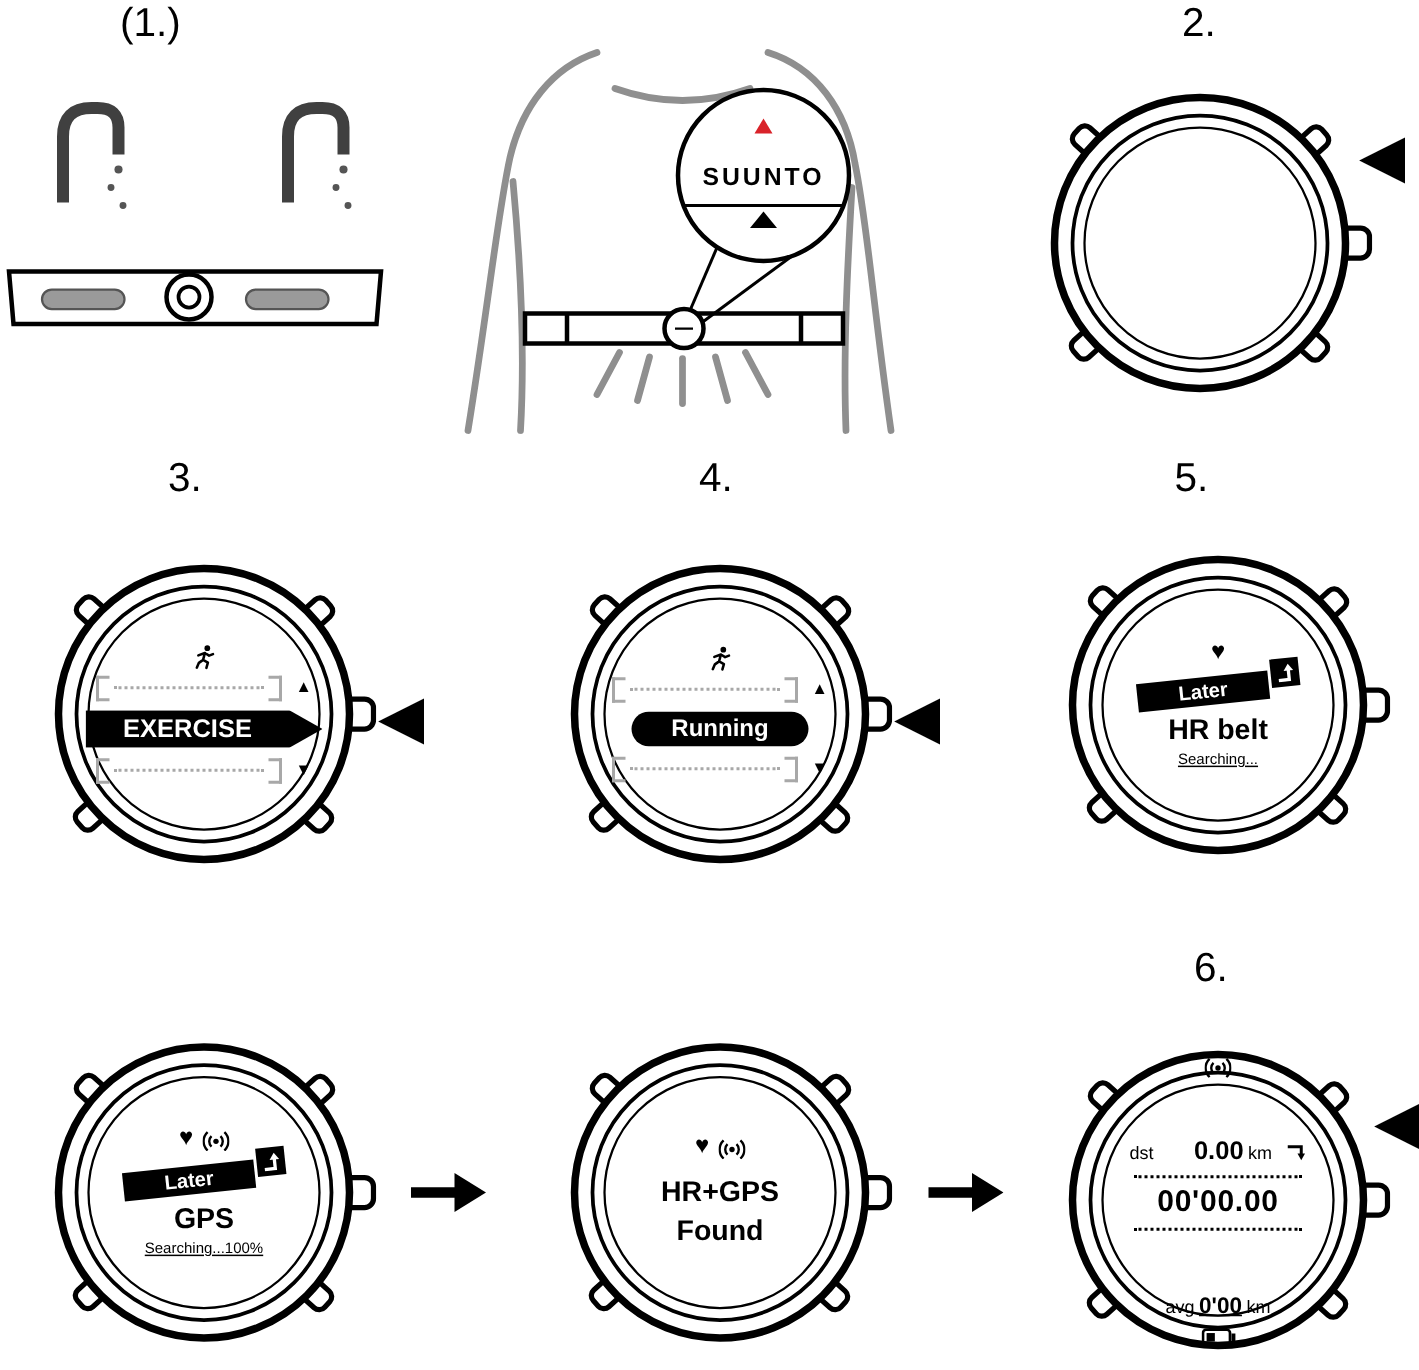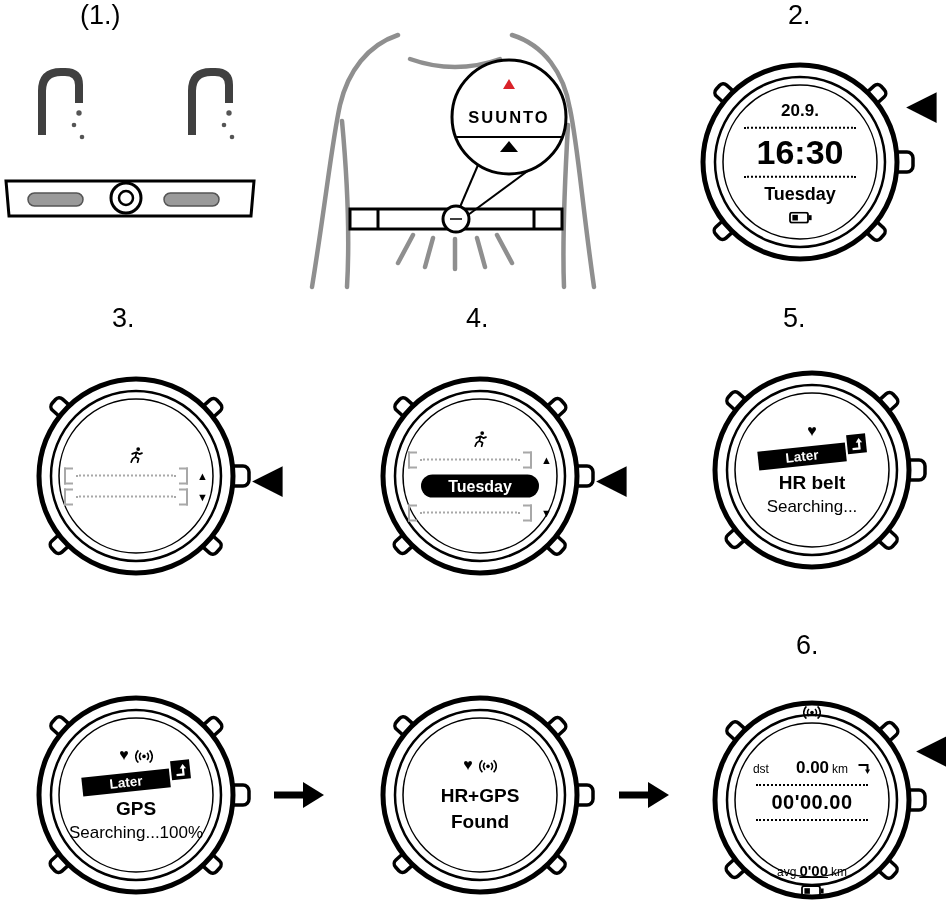--- a/index.html
+++ b/index.html
@@ -16,21 +16,21 @@
   .ring  { fill:none; stroke:#000; stroke-width:2.5; }
   .ring2 { fill:none; stroke:#000; stroke-width:1.5; }
   .screen { position:absolute; left:50%; top:50%; transform:translate(-50%,-50%);
             width:152px; display:flex; flex-direction:column; align-items:center; gap:3px; text-align:center; }
 
   .dots { width:112px; border-top:2.6px dotted #000; height:0; margin:3px 0; }
   .t-date { font-size:17px; font-weight:bold; }
   .t-time { font-size:34px; font-weight:bold; line-height:1.02; }
   .t-day  { font-size:18px; font-weight:bold; }
   .title-lg { font-size:19px; font-weight:bold; line-height:1.22; }
-  .status { font-size:17px; }
+  .status { font-size:10px;text-decoration:underline; }
 
   .menu-row { display:flex; align-items:center; margin:1px 0; }
   .bracket-row { display:flex; align-items:center; width:124px; height:16px; }
   .bl { width:7px; height:13px; border:2.5px solid #a8a8a8; border-right:0; }
   .br { width:7px; height:13px; border:2.5px solid #a8a8a8; border-left:0; }
   .bdots { flex:1; border-top:2.5px dotted #a8a8a8; height:0; margin:0 3px; }
   .tri { font-size:11px; margin-left:9px; line-height:1; }
 
   .banner-arrow { width:158px; height:25px; background:#000; color:#fff; font-weight:bold; font-size:17px;
                   display:flex; align-items:center; justify-content:center; padding-right:22px; box-sizing:border-box;
@@ -125,32 +125,20 @@
     <svg class="case" viewBox="0 0 230 230">
       <rect class="btn" x="200" y="108" width="26" height="15" rx="5" transform="rotate(-42 115 115)"></rect>
       <rect class="btn" x="199" y="105" width="29" height="20" rx="6"></rect>
       <rect class="btn" x="200" y="108" width="26" height="15" rx="5" transform="rotate(42 115 115)"></rect>
       <rect class="btn" x="200" y="108" width="26" height="15" rx="5" transform="rotate(138 115 115)"></rect>
       <rect class="btn" x="200" y="108" width="26" height="15" rx="5" transform="rotate(222 115 115)"></rect>
       <circle class="outer" cx="115" cy="115" r="97"></circle>
       <circle class="ring" cx="115" cy="115" r="85"></circle>
       <circle class="ring2" cx="115" cy="115" r="77"></circle>
     </svg>
-    <div class="screen">
-      <div class="t-date">20.9.</div>
-      <div class="dots"></div>
-      <div class="t-time">16:30</div>
-      <div class="dots"></div>
-      <div class="t-day">Tuesday</div>
-      <svg width="23" height="12" viewBox="0 0 23 12" style="margin-top:4px">
-        <rect x="1" y="1" width="18" height="10" rx="2" fill="none" stroke="#000" stroke-width="1.8"></rect>
-        <rect x="20" y="3.5" width="2.6" height="5" fill="#000"></rect>
-        <rect x="3.4" y="3.2" width="5.5" height="5.6" fill="#000"></rect>
-      </svg>
-    </div>
   </div>
   <div class="press" style="left:906px;top:84px">◀</div>
 
   <div class="watch" style="left:21px;top:361px">
     <svg class="case" viewBox="0 0 230 230">
       <rect class="btn" x="200" y="108" width="26" height="15" rx="5" transform="rotate(-42 115 115)"></rect>
       <rect class="btn" x="199" y="105" width="29" height="20" rx="6"></rect>
       <rect class="btn" x="200" y="108" width="26" height="15" rx="5" transform="rotate(42 115 115)"></rect>
       <rect class="btn" x="200" y="108" width="26" height="15" rx="5" transform="rotate(138 115 115)"></rect>
       <rect class="btn" x="200" y="108" width="26" height="15" rx="5" transform="rotate(222 115 115)"></rect>
@@ -164,20 +152,23 @@
         <path class="runp" d="M4.2,7.4 L8.6,5.8 L11.4,7.6 L14,6.6 M8.6,5.8 L7.4,10.4 L10.6,12.2 L9.6,15.8 M7.4,10.4 L4.6,12.4 L3.2,15.6"></path>
       </svg>
       <div class="menu-row">
         <div class="bracket-row">
           <span class="bl"></span>
             <span class="bdots"></span>
             <span class="br"></span>
         </div>
         <span class="tri">▲</span>
       </div>
+      <div class="banner-arrow">
+        <span>EXERCISE</span>
+      </div>
       <div class="menu-row">
         <div class="bracket-row">
           <span class="bl"></span>
             <span class="bdots"></span>
             <span class="br"></span>
         </div>
         <span class="tri">▼</span>
       </div>
     </div>
   </div>
@@ -201,21 +192,21 @@
       </svg>
       <div class="menu-row">
         <div class="bracket-row">
           <span class="bl"></span>
             <span class="bdots"></span>
             <span class="br"></span>
         </div>
         <span class="tri">▲</span>
       </div>
       <div class="banner-pill">
-        <span>Tuesday</span>
+        <span>Running</span>
       </div>
       <div class="menu-row">
         <div class="bracket-row">
           <span class="bl"></span>
             <span class="bdots"></span>
             <span class="br"></span>
         </div>
         <span class="tri">▼</span>
       </div>
     </div>

